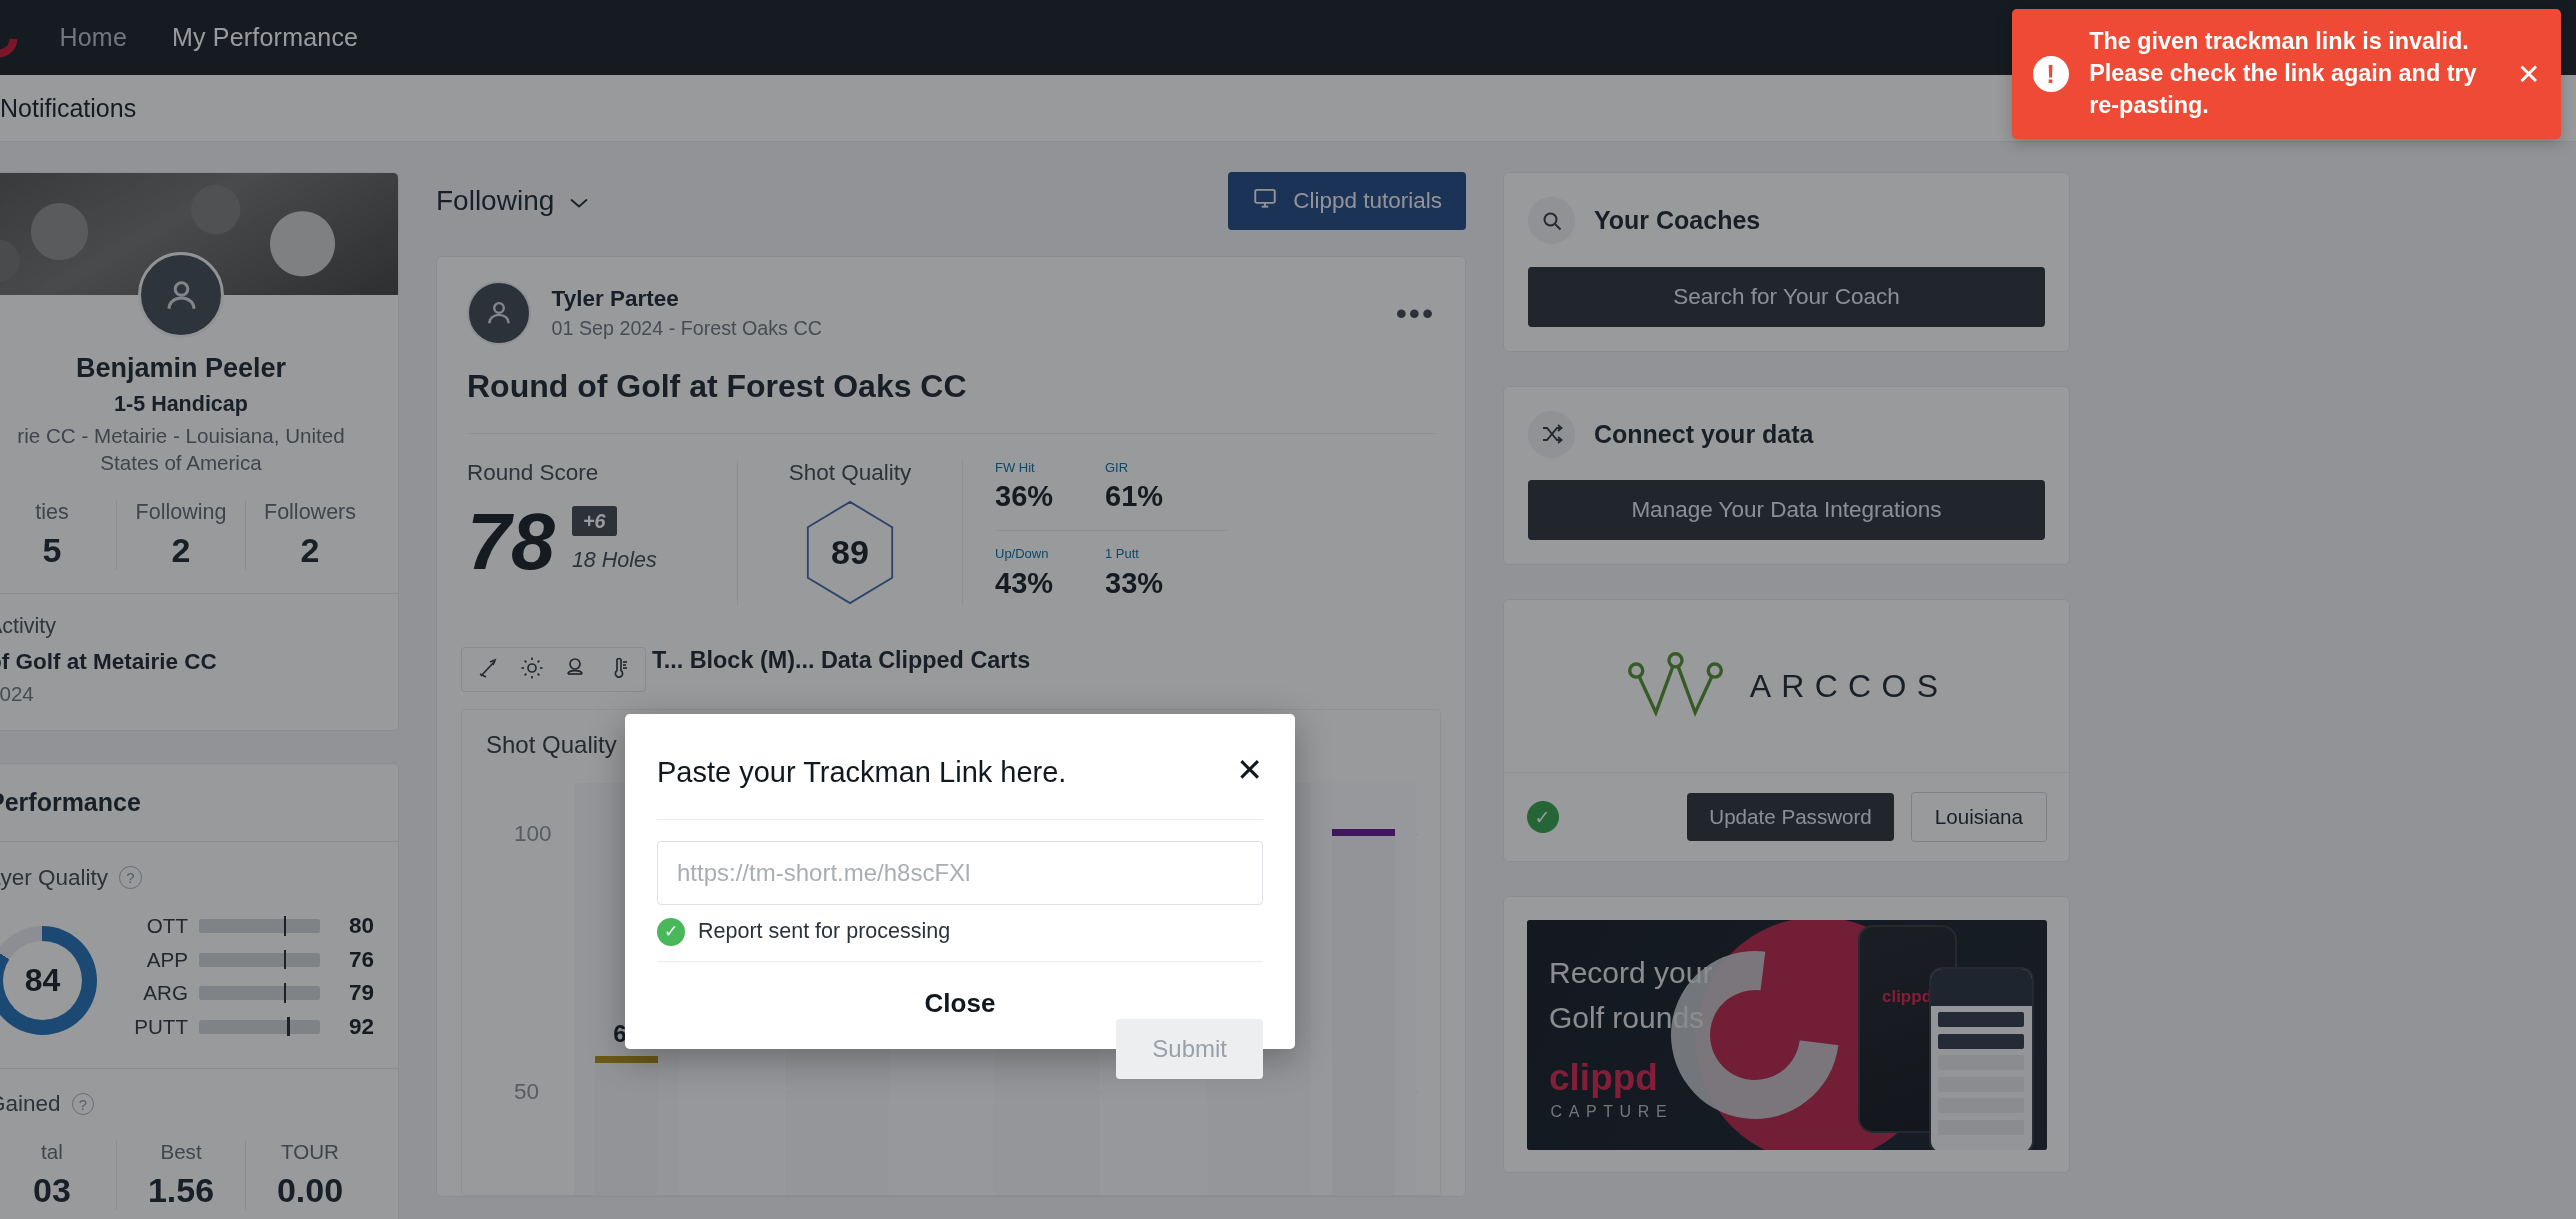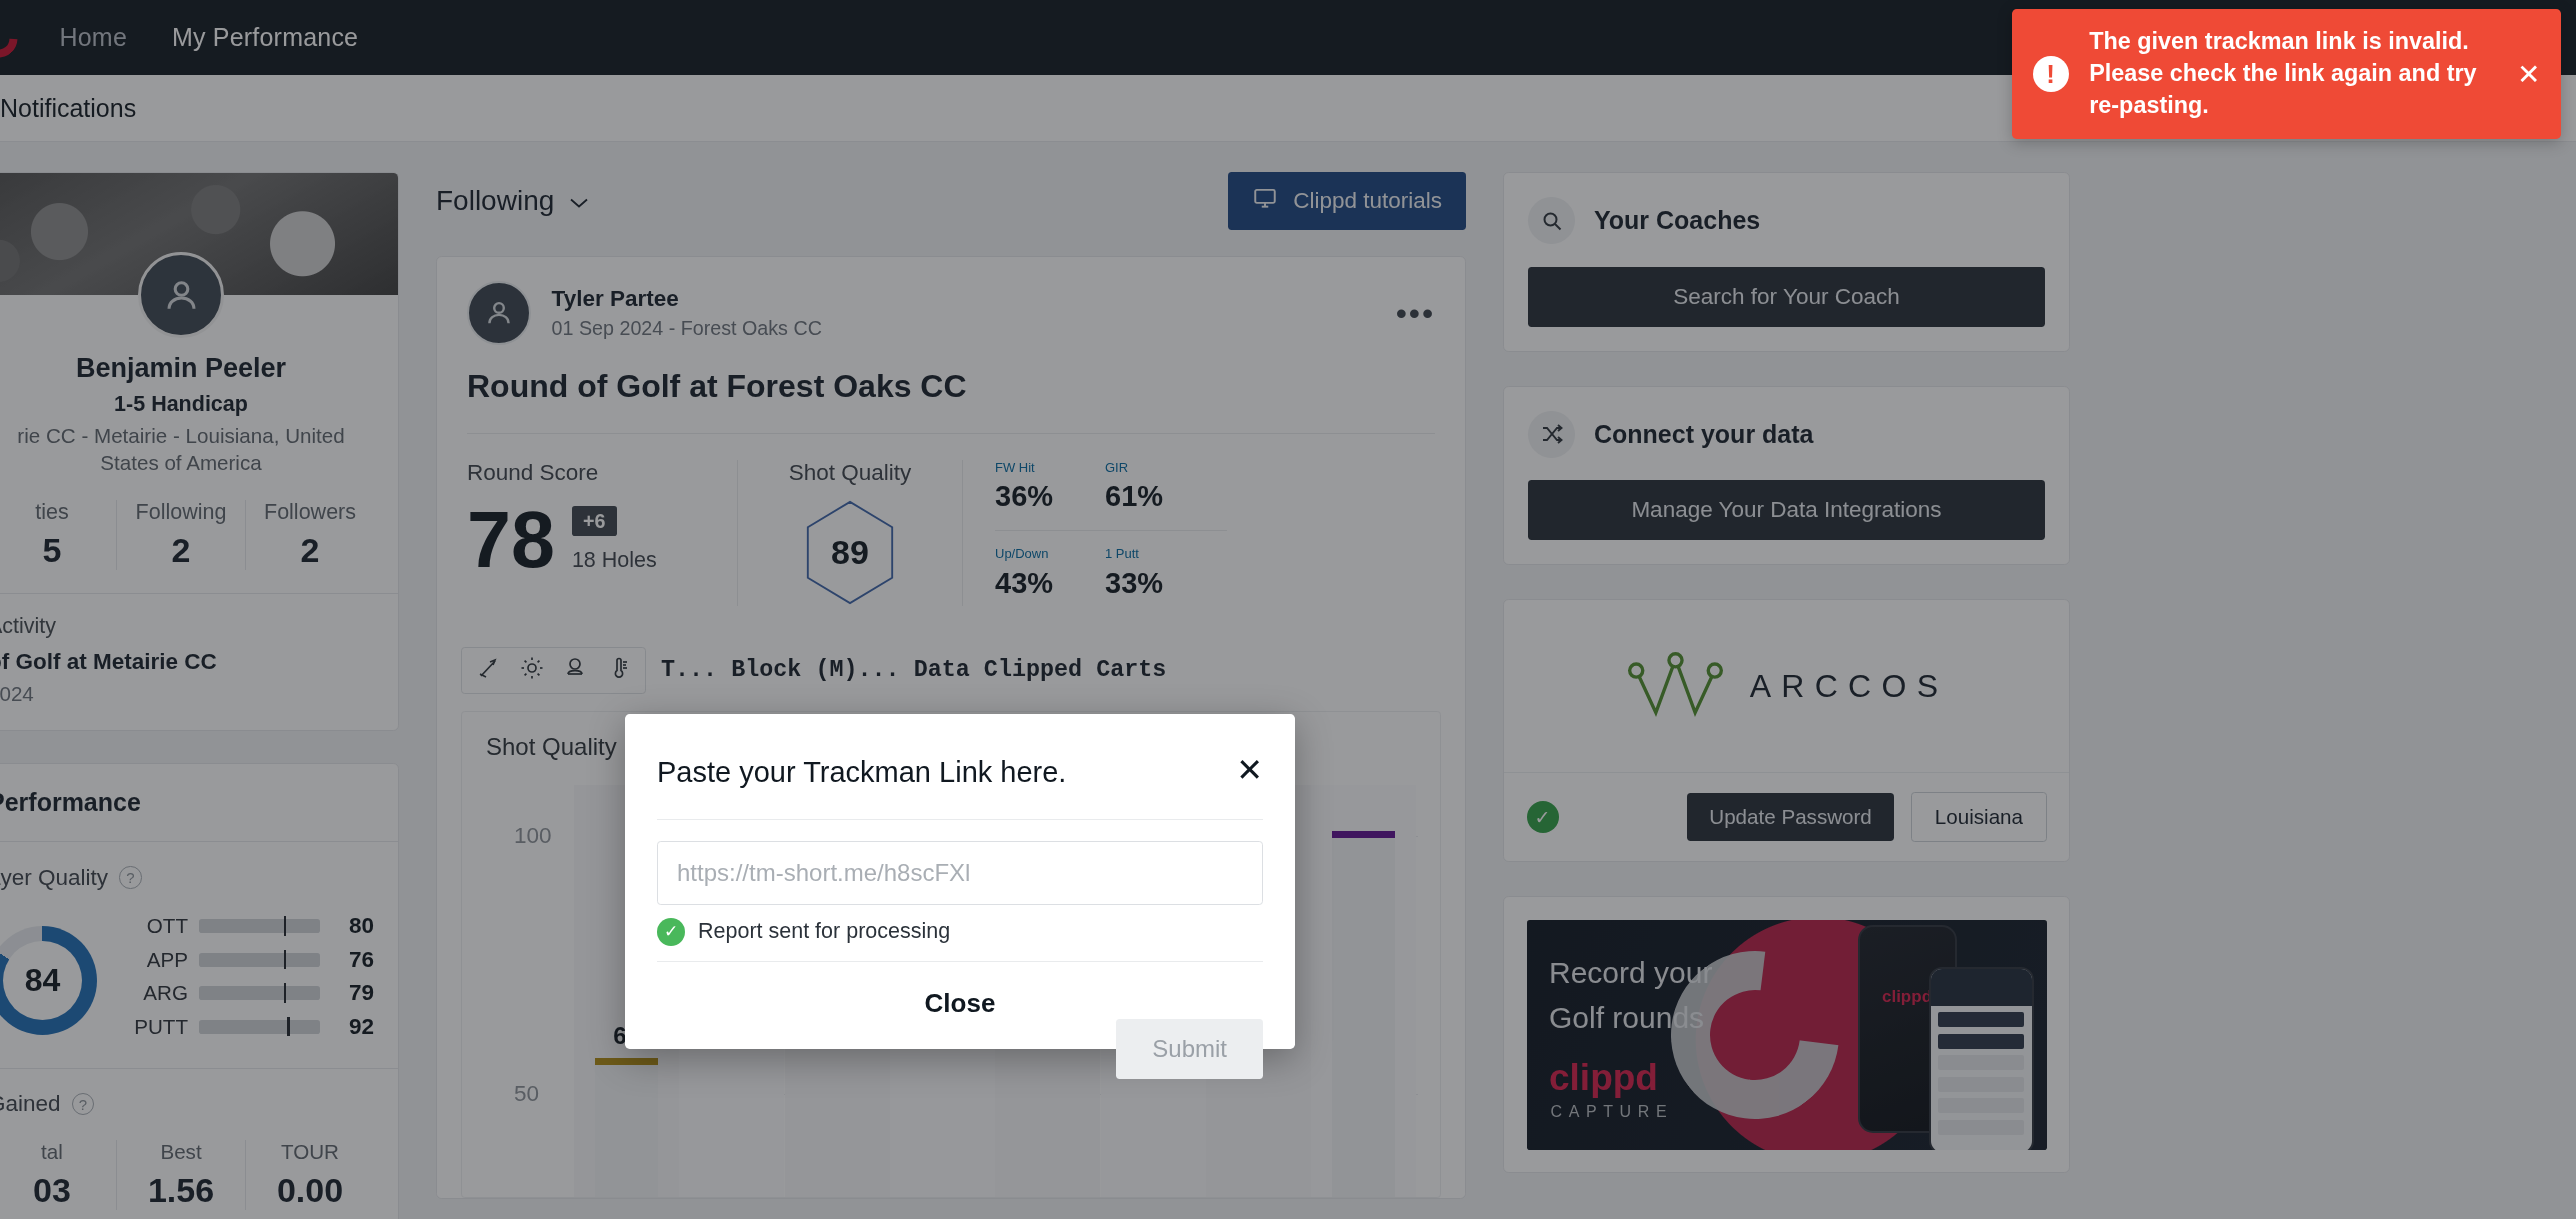--- a/index.html
+++ b/index.html
@@ -156,21 +156,21 @@
   }
   .post-who { margin-left: 20.6px; }
   .post-name { font-size: 22.5px; font-weight: bold; color: #17202b; }
   .post-meta { font-size: 19.7px; color: #6a717a; margin-top: 5.6px; }
   .dots { margin-left: auto; font-size: 32px; color: #3a4149; letter-spacing: 1.9px; cursor: pointer; }
   .post-title { font-size: 32px; font-weight: bold; color: #17202b; padding: 22.5px 30px 28px; }
   .post-sep { border-top: 0.9px solid #e9ebed; margin: 0 30px; }
   .metrics { display: flex; padding: 26px 30px 24px; }
   .m-score { width: 271px; border-right: 0.9px solid #e9ebed; }
   .m-lbl { font-size: 22.5px; color: #3c434b; }
-  .score-line { display: flex; margin-top: 20.6px; gap: 17px; }
+  .score-line { display: flex; align-items: flex-end; margin-top: 20.6px; gap: 17px; font-style: italic; }
   .score-num { font-size: 79px; font-weight: bold; color: #101820; line-height: .86; }
   .score-side { padding-bottom: 3.7px; }
   .badge {
     display: inline-block; background: #3b434c; color: #fff; font-size: 19.7px;
     font-weight: bold; border-radius: 2.8px; padding: 3.7px 11.2px;
   }
   .holes { font-size: 21.5px; color: #3c434b; margin-top: 11.2px; }
   .m-sq { width: 225px; border-right: 0.9px solid #e9ebed; text-align: center; }
   .hexwrap { margin-top: 13px; display: flex; justify-content: center; }
   .hex {
@@ -178,21 +178,21 @@
     display: flex; align-items: center; justify-content: center;
   }
   .hex-num { font-size: 34px; font-weight: bold; color: #101820; position: relative; z-index: 2; }
   .m-rest { flex: 1; padding-left: 32px; }
   .pct-grid { display: grid; grid-template-columns: 110px 122px; }
   .pct-lbl { font-size: 13px; color: #0369a1; }
   .pct-val { font-size: 29px; font-weight: bold; color: #101820; margin-top: 5.6px; }
   .pct-sep { border-top: 0.9px solid #e9ebed; margin: 17px 0 15px; width: 232px; }
 
   .chart-card { background: #fff; border: 0.9px solid #e4e6e9; border-radius: 5.6px; }
-  .chip-row { padding: 17px 24px 0; display: flex; align-items: center; gap: 15px; font-family: Liberation Mono, monospace; }
+  .chip-row { padding: 17px 24px 0; display: flex; gap: 6px; }
   .chipbox {
     border: 0.9px solid #dfe2e5; border-radius: 3.7px; padding: 8.4px 15px;
     display: flex; align-items: center; gap: 19px; color: #2c333a;
   }
   .chip-txt { font-size: 23.4px; font-weight: bold; color: #17202b; white-space: nowrap; }
   .chart-inner { margin: 17px 24px 0; border: 0.9px solid #edeff1; border-radius: 3.7px;
     position: relative; height: 487px; overflow: hidden; }
   .chart-title { position: absolute; left: 24px; top: 20.6px; font-size: 24px; color: #2c333a; }
   .plot { position: absolute; left: 112px; right: 22.5px; top: 73px; bottom: 0; }
   .ytick { position: absolute; left: -60px; font-size: 22.5px; color: #8a9097; transform: translateY(-50%); }

